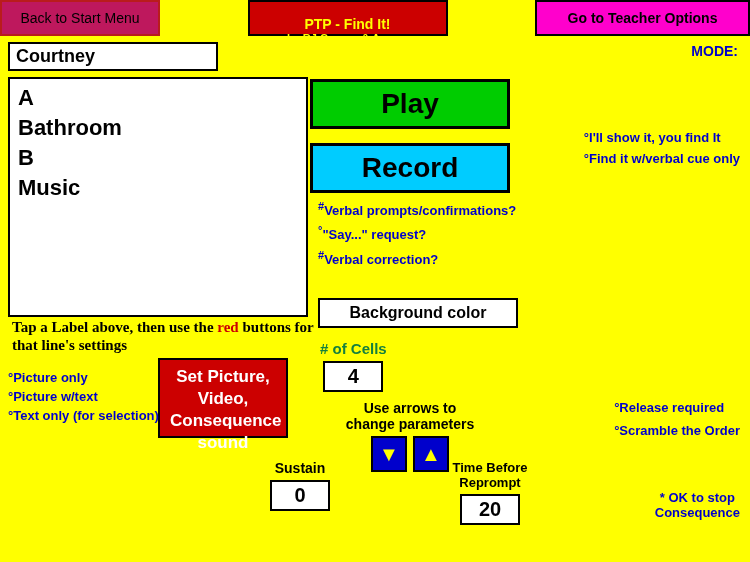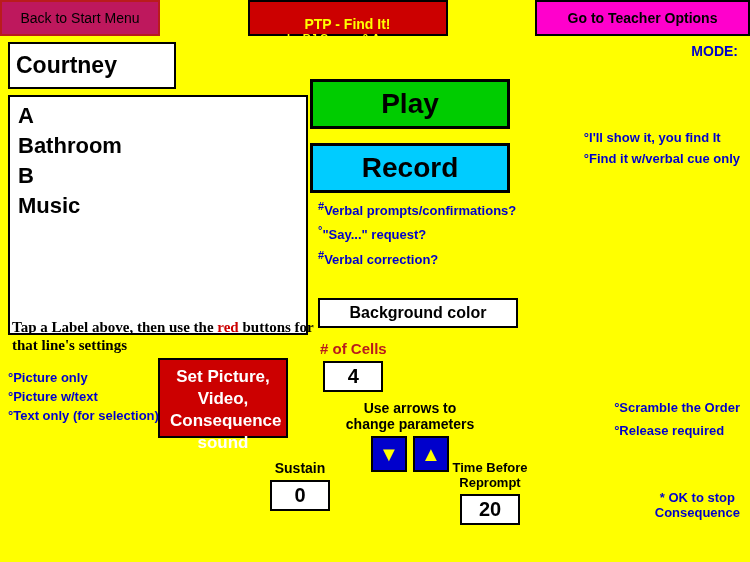--- a/index.html
+++ b/index.html
@@ -55,25 +55,25 @@
       border: 2px solid #000;
       padding: 4px 10px;
       cursor: pointer;
       height: 36px;
       width: 215px;
     }
 
     
     .name-input {
       margin: 6px 8px;
-      width: 168px;
-      font-size: 23px;
-      font-weight: bold;
-      border: 2px solid #000;
-      padding: 8px 6px;
+      width: 210px;
+      font-size: 18px;
+      font-weight: bold;
+      border: 2px solid #000;
+      padding: 2px 6px;
       background: #fff;
     }
 
     
     .main-area {
       display: flex;
       padding: 0 8px;
       gap: 8px;
     }
 
@@ -200,21 +200,21 @@
     
     .cells-area {
       position: absolute;
       left: 320px;
       top: 340px;
       text-align: center;
     }
     .cells-label {
       font-size: 15px;
       font-weight: bold;
-      color: #b91c1c;
+      color: #15803d;
       text-align: center;
     }
     .cells-value {
       background: #fff;
       border: 2px solid #000;
       font-size: 20px;
       font-weight: bold;
       width: 60px;
       text-align: center;
       margin: 4px auto 0;
@@ -450,22 +450,22 @@
 
 <div class="time-area">
   <div class="time-label">
     <span>Time Before Reprompt</span>
   </div>
   <div class="time-value">20</div>
 </div>
 
 
 <div class="right-bottom-opts">
+  <span class="right-opt"><span>Release required</span></span>
   <span class="right-opt"><span>Scramble the Order</span></span>
-  <span class="right-opt"><span>Release required</span></span>
 </div>
 
 
 <div class="ok-stop">
   <span>OK to stop</span><br>
   <span>Consequence</span>
 </div>
 
 
 

